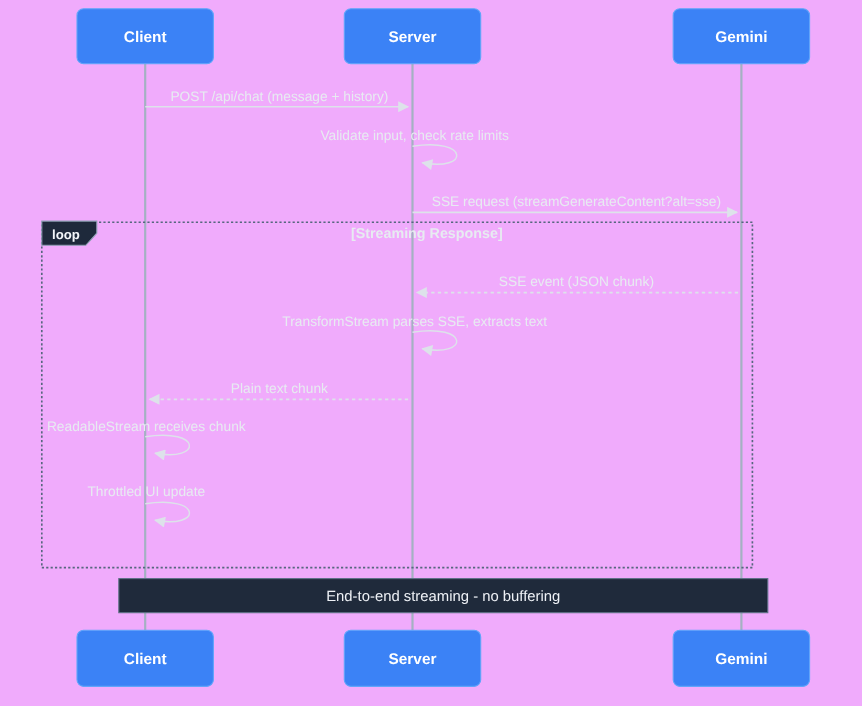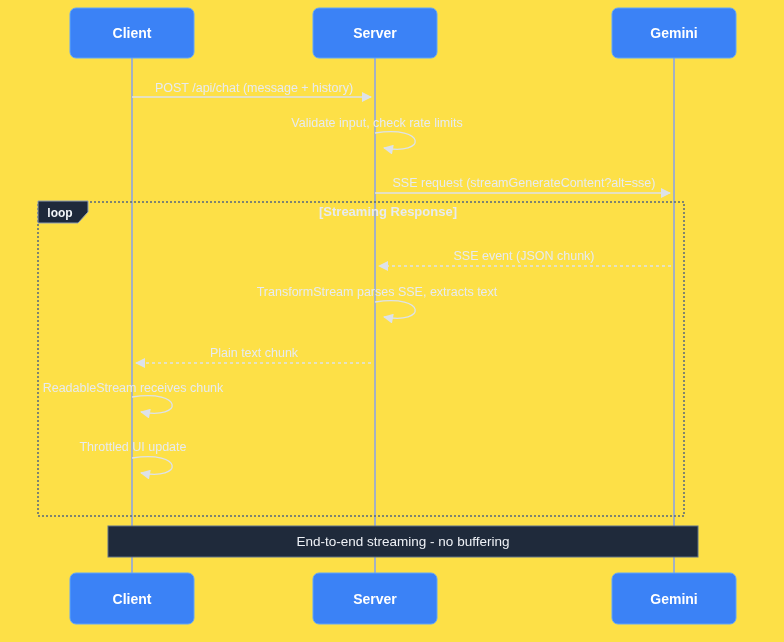--- a/index.html
+++ b/index.html
@@ -1,19 +1,19 @@
 <!DOCTYPE html>
 <html><head>
 <meta charset="utf-8">
 <style>
   html,body{margin:0;padding:0;background:#000;}
   .stage{
     position:relative;
     width:784px;height:642px;
-    background:#fde047;
+    background:#f0abfc;
     font-family:"Liberation Sans", sans-serif;
     overflow:hidden;
   }
   svg{display:block;}
   .actor-box{fill:#3b82f6;stroke:#60a5fa;stroke-width:1;}
   .actor-label{fill:#ffffff;font-size:14px;font-weight:700;text-anchor:middle;}
   .lifeline{stroke:#a4b1c2;stroke-width:2;}
   .msg-text{fill:#e7ebf1;font-size:12.5px;text-anchor:middle;}
   .msg-line{stroke:#dde2ea;stroke-width:1.5;fill:none;}
   .msg-dashed{stroke-dasharray:3,3;}

